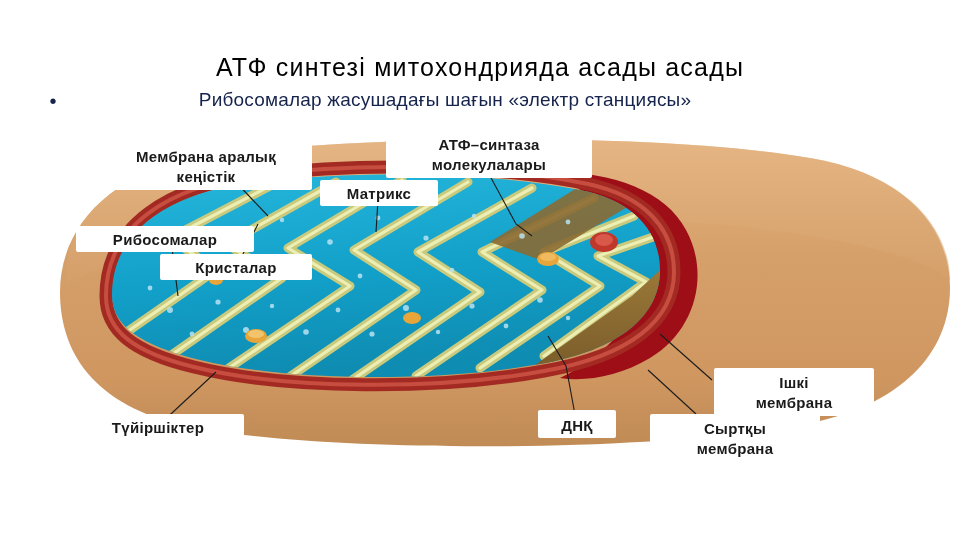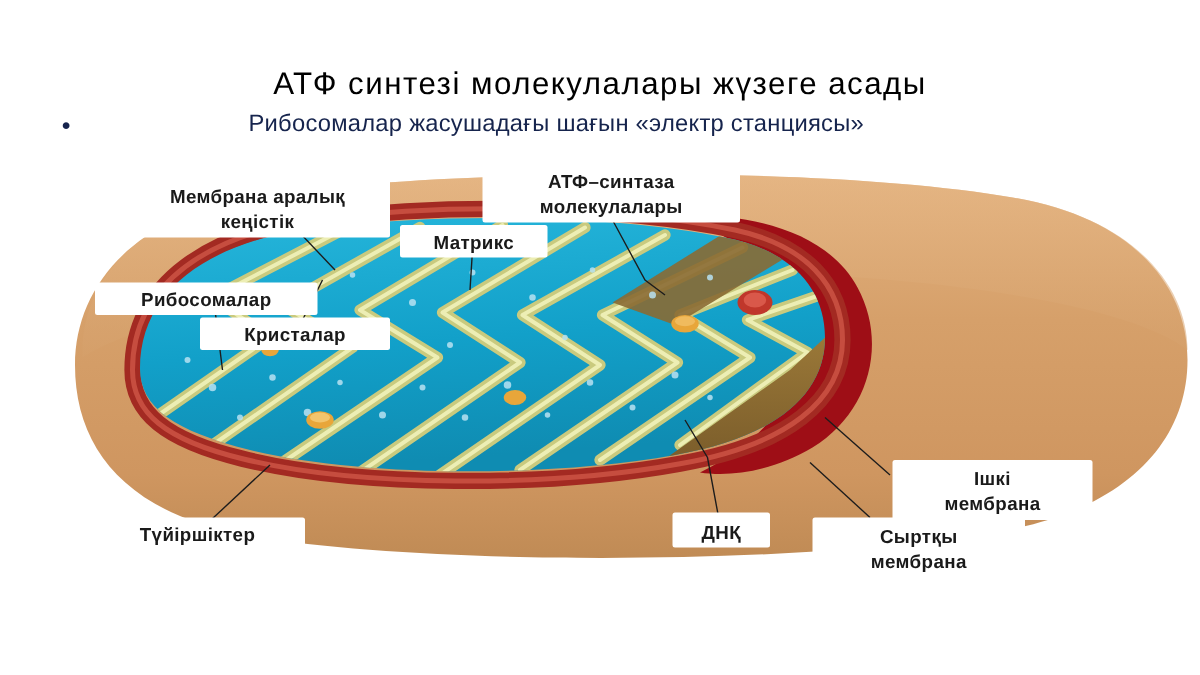--- a/index.html
+++ b/index.html
@@ -48,21 +48,21 @@
     letter-spacing:.3px;
   }
   .leader{stroke:#1c1c1c;stroke-width:1.1;fill:none;}
   .lblbg{fill:#ffffff;}
 </style>
 </head>
 <body>
 
 <div class="slide">
 
-  <div class="title">АТФ синтезі молекулалары жүзеге асады</div>
+  <div class="title">АТФ синтезі митохондрияда асады асады</div>
 
   <div class="bullet-row">
     <span class="bullet-dot">•</span>
     <span class="subtitle">Рибосомалар жасушадағы шағын «электр станциясы»</span>
   </div>
 
   <div class="diagram">
     <svg viewBox="0 0 960 360" xmlns="http://www.w3.org/2000/svg">
       <defs>
         <linearGradient id="gBody" x1="0" y1="0" x2="0" y2="1">

